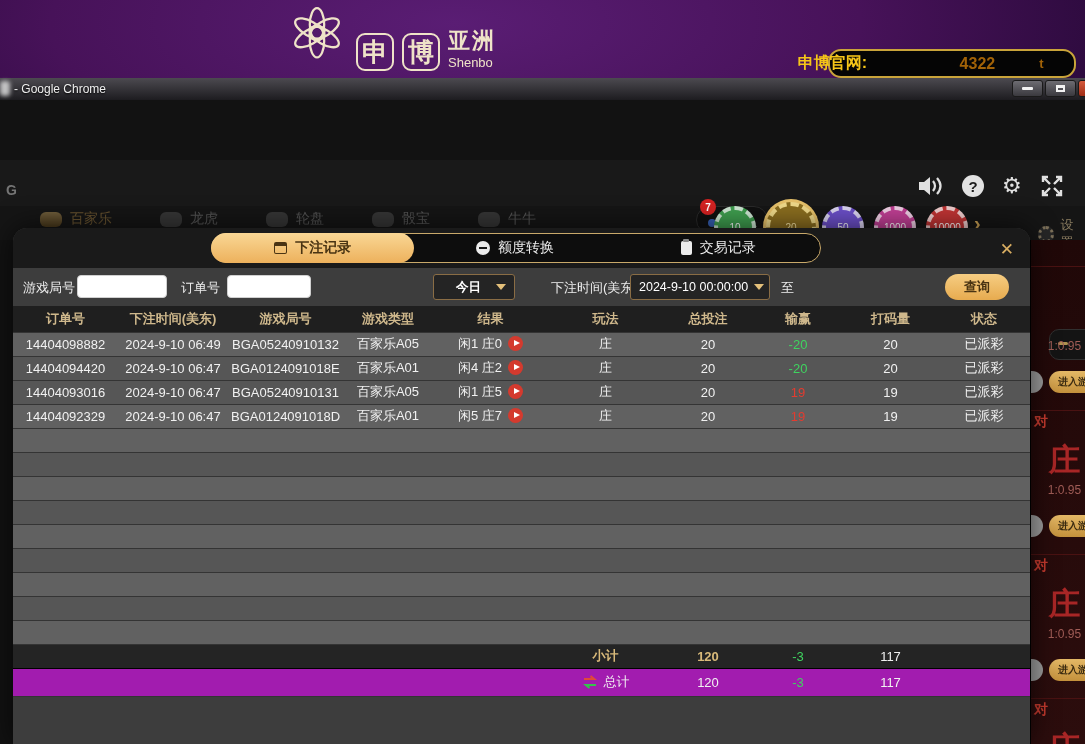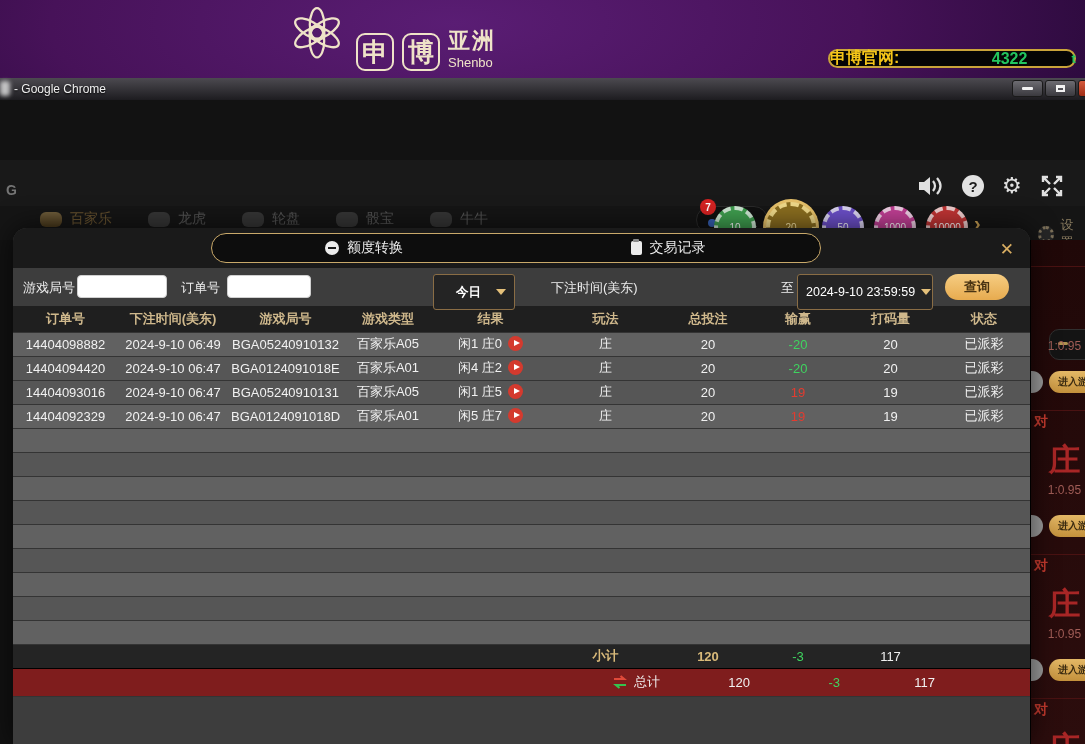--- a/index.html
+++ b/index.html
@@ -10,24 +10,24 @@
   
   .purple-band{position:absolute;left:0;top:0;width:1085px;height:78px;
     background:radial-gradient(ellipse 900px 300px at 42% 30%, #5a1d74 0%, #471259 45%, #2b0a3c 75%, #120418 100%);}
   .logo{position:absolute;left:286px;top:4px;display:flex;align-items:flex-start;color:#efe3c8;}
   .logo-flower{width:62px;height:72px;}
   .logo-box{width:38px;height:38px;border:2px solid #efe3c8;border-radius:9px;margin:29px 0 0 8px;
     display:flex;align-items:center;justify-content:center;font-size:26px;font-weight:bold;}
   .logo-right{margin:26px 0 0 8px;line-height:1;}
   .logo-region{font-size:22px;font-weight:bold;letter-spacing:2px;}
   .logo-en{font-size:13px;margin-top:4px;}
-  .official-pill{position:absolute;left:828px;top:49px;width:248px;height:19px;background:#050505;
-    border:2px solid #c9a43a;border-radius:13px;display:flex;align-items:center;justify-content:flex-start;
+  .official-pill{position:absolute;left:828px;top:49px;width:248px;height:29px;background:#050505;
+    border:2px solid #c9a43a;border-radius:13px;display:flex;align-items:center;justify-content:center;
     font-weight:bold;font-size:16px;color:#f5c518;white-space:nowrap;gap:44px;}
-  .official-pill .red{color:#22c55e;}
+  .official-pill .red{color:#a16207;}
   .official-pill .small-t{font-size:13px;}
 
   
   .titlebar{position:absolute;left:0;top:78px;width:1085px;height:22px;
     background:linear-gradient(#4c4a50,#1d1c20);display:flex;align-items:center;color:#efefef;font-size:12px;}
   .title-blur{position:absolute;left:0;top:3px;width:10px;height:15px;background:rgba(240,240,240,.75);
     border-radius:3px;filter:blur(2px);}
   .window-title{margin-left:14px;text-shadow:0 1px 2px #000;}
   .winbtn{position:absolute;top:2px;width:31px;height:17px;border:1px solid #1a1a1a;border-radius:3px;
     background:linear-gradient(#6d6c72,#3a393e);display:flex;align-items:center;justify-content:center;}
@@ -40,21 +40,21 @@
   .url-text{font-size:15px;color:#2b2b2b;white-space:nowrap;overflow:hidden;width:100%;padding-left:2px;}
 
   
   .game-header{position:absolute;left:0;top:160px;width:1085px;height:48px;background:#191919;}
   .corner-logo{position:absolute;left:6px;top:182px;color:#8d8d8d;font-size:14px;font-weight:bold;opacity:.8;}
   .top-icons{position:absolute;left:918px;top:174px;display:flex;align-items:center;gap:18px;}
   .help-circle{width:22px;height:22px;border-radius:50%;background:#e2e2e2;color:#1b1b1b;font-weight:bold;
     font-size:15px;display:flex;align-items:center;justify-content:center;}
   .gear-glyph{font-size:22px;color:#e0e0e0;line-height:1;}
   .navbar{position:absolute;left:0;top:206px;width:1085px;height:34px;background:#151515;}
-  .nav-items{position:absolute;left:40px;top:210px;display:flex;gap:36px;opacity:.45;}
+  .nav-items{position:absolute;left:40px;top:210px;display:flex;gap:48px;opacity:.45;}
   .nav-item{display:flex;align-items:center;gap:8px;font-size:14px;color:#9a9a9a;}
   .nav-item .blob{width:22px;height:15px;border-radius:6px;background:#5c5c5c;}
   .nav-item.active{color:#c79a4e;}
   .nav-item.active .blob{background:linear-gradient(#d8b268,#8a6524);}
   .badge-cluster{position:absolute;left:696px;top:206px;width:72px;height:28px;background:#101010;
     border:1px solid #2d2d2d;border-radius:14px;opacity:.9;}
   .notif-badge{position:absolute;left:700px;top:199px;width:16px;height:16px;border-radius:50%;background:#d42222;
     color:#fff;font-size:10px;font-weight:bold;display:flex;align-items:center;justify-content:center;}
   .blue-dot{position:absolute;top:219px;width:8px;height:8px;border-radius:50%;background:#3b68c4;opacity:.9;}
   .magnifier{position:absolute;left:740px;top:213px;width:11px;height:11px;border:2px solid #8a8a8a;
@@ -100,40 +100,40 @@
     border-radius:2px;}
   .icon-clipboard{width:11px;height:14px;background:#ececec;border-radius:2px;position:relative;}
   .icon-clipboard::before{content:"";position:absolute;left:2.5px;top:-2px;width:6px;height:3px;background:#8a8a8a;border-radius:1px;}
   .icon-coin{width:14px;height:14px;border-radius:50%;background:#ececec;position:relative;}
   .icon-coin::before{content:"";position:absolute;left:3px;top:6px;width:8px;height:2px;background:#1a1a1a;}
   .modal-close{position:absolute;right:16px;top:11px;color:#d9ae62;font-size:17px;font-weight:bold;}
 
   .filter-row{position:relative;height:38px;background:#3d3d3d;font-size:13px;color:#ededed;}
   .f-abs{position:absolute;}
   .f-input{background:#fff;border:1px solid #d0d0d0;border-radius:4px;height:23px;}
-  .dropdown{background:#242424;border:1px solid #8a6d45;border-radius:3px;height:36px;color:#fff;
+  .dropdown{background:#242424;border:1px solid #8a6d45;border-radius:3px;height:26px;color:#fff;
     display:flex;align-items:center;justify-content:space-between;padding:0 8px;font-size:12.5px;white-space:nowrap;}
   .caret{width:0;height:0;border-left:5px solid transparent;border-right:5px solid transparent;
     border-top:6px solid #e4c07a;margin-left:6px;}
   .search-btn{background:linear-gradient(#f6cd82,#e7ab4f);border-radius:13px;height:26px;width:64px;
     color:#4a3413;font-weight:bold;font-size:13px;display:flex;align-items:center;justify-content:center;}
 
   table.records{width:1017px;border-collapse:collapse;table-layout:fixed;}
   .records td,.records th{height:24px;padding:0 3px;text-align:center;font-size:13px;color:#f1f1f1;
     white-space:nowrap;overflow:hidden;font-weight:normal;border-bottom:1px solid rgba(0,0,0,.14);}
   .records thead th{height:26px;background:#1f1f1f;color:#cfb88c;font-weight:bold;}
   tr.odd td{background:#616161;} tr.even td{background:#565656;}
   td.green{color:#3fd35f;} td.red{color:#e23c30;}
   .play{display:inline-block;width:15px;height:15px;border-radius:50%;background:#d43a2e;position:relative;
     vertical-align:-3px;margin-left:6px;}
   .play::after{content:"";position:absolute;left:5.5px;top:4px;width:0;height:0;
     border-left:6px solid #fff;border-top:3.5px solid transparent;border-bottom:3.5px solid transparent;}
   tr.subtotal td{background:#242424;border-bottom:1px solid #000;}
   tr.subtotal td.lbl,tr.subtotal td.gold{color:#d9ba7a;font-weight:bold;}
-  tr.grandtotal td{background:#7f1d1d;height:28px;text-align:right;}
+  tr.grandtotal td{background:#a21caf;height:28px;}
   .swap-wrap{display:inline-flex;align-items:center;gap:6px;}
 </style>
 </head>
 <body>
 
 <div class="stage">
 
   <div class="purple-band">
     <div class="logo">
       <svg class="logo-flower" viewBox="0 0 60 70">
@@ -266,20 +266,24 @@
       <div class="side-tile" style="top: 458px;">
         <span class="pair-row">对</span>
         <span class="pair-num">1</span>
         <div class="tile-banker">庄</div>
       </div>
     </div>
 
   <div class="modal">
     <div class="modal-header">
       <div class="tab-pill">
+        <div class="tab active">
+          <span class="icon-calendar"></span>
+          <span>下注记录</span>
+        </div>
         <div class="tab">
           <span class="icon-coin"></span>
           <span>额度转换</span>
         </div>
         <div class="tab">
           <span class="icon-clipboard"></span>
           <span>交易记录</span>
         </div>
       </div>
       <div class="modal-close">✕</div>
@@ -288,25 +292,25 @@
     <div class="filter-row">
       <span class="f-abs" style="left:10px;top:11px">游戏局号</span>
       <input class="f-abs f-input" style="left: 64px; top: 7px; width: 90px;">
       <span class="f-abs" style="left:168px;top:11px">订单号</span>
       <input class="f-abs f-input" style="left: 214px; top: 7px; width: 84px;">
       <div class="f-abs dropdown" style="left:420px;top:6px;width:82px;font-weight:bold">
         <span style="margin:0 auto 0 14px">今日</span>
         <span class="caret"></span>
       </div>
       <span class="f-abs" style="left:538px;top:11px">下注时间(美东)</span>
+      <div class="f-abs dropdown" style="left:617px;top:6px;width:140px">
+        <span>2024-9-10 00:00:00</span>
+        <span class="caret"></span>
+      </div>
       <span class="f-abs" style="left:768px;top:11px">至</span>
-      <div class="f-abs dropdown" style="left:784px;top:6px;width:136px">
-        <span>2024-9-10 23:59:59</span>
-        <span class="caret"></span>
-      </div>
       <div class="f-abs search-btn" style="left:932px;top:6px">查询</div>
     </div>
 
     <table class="records">
       <colgroup>
         <col style="width:105px">
           <col style="width:110px">
           <col style="width:115px">
           <col style="width:90px">
         <col style="width:115px">

